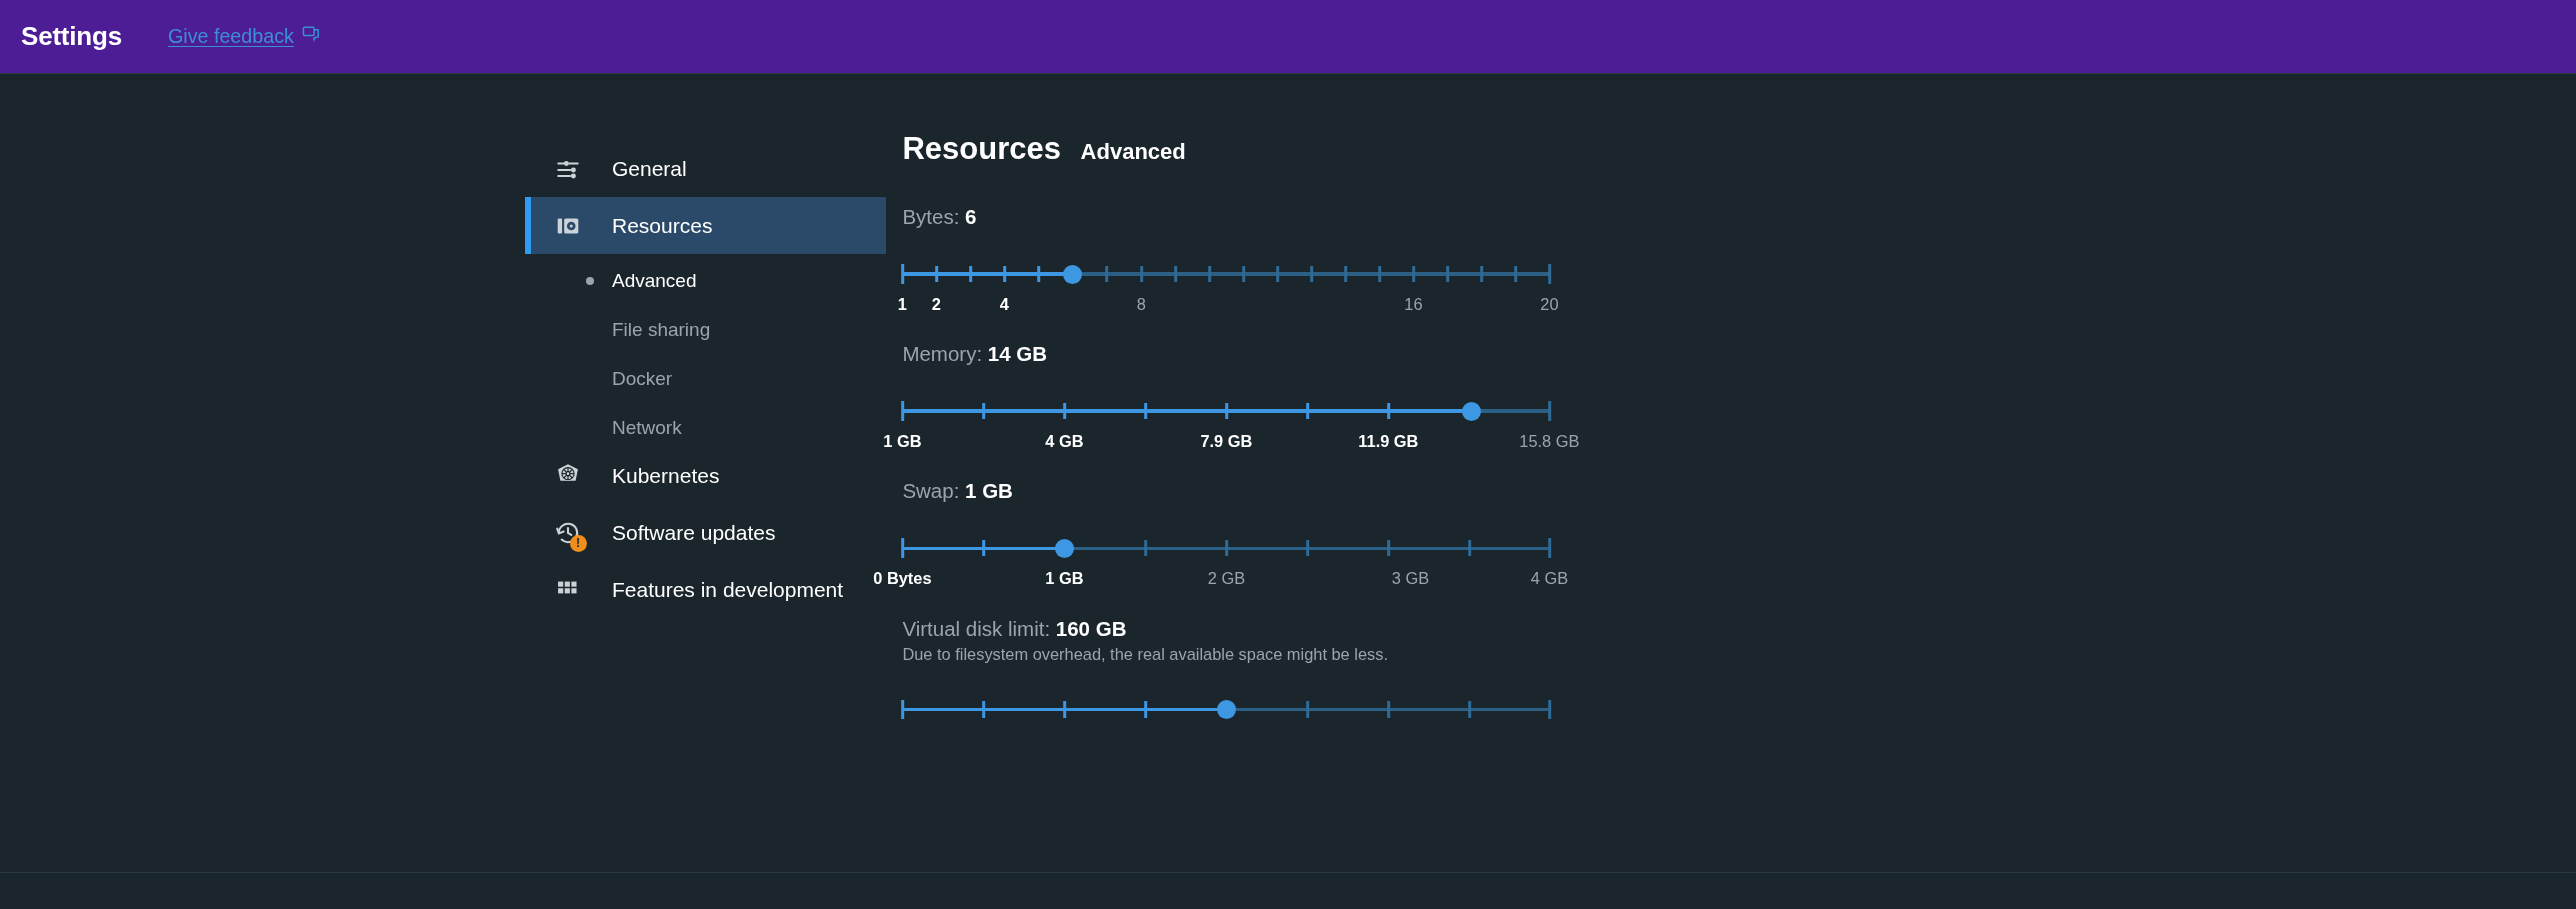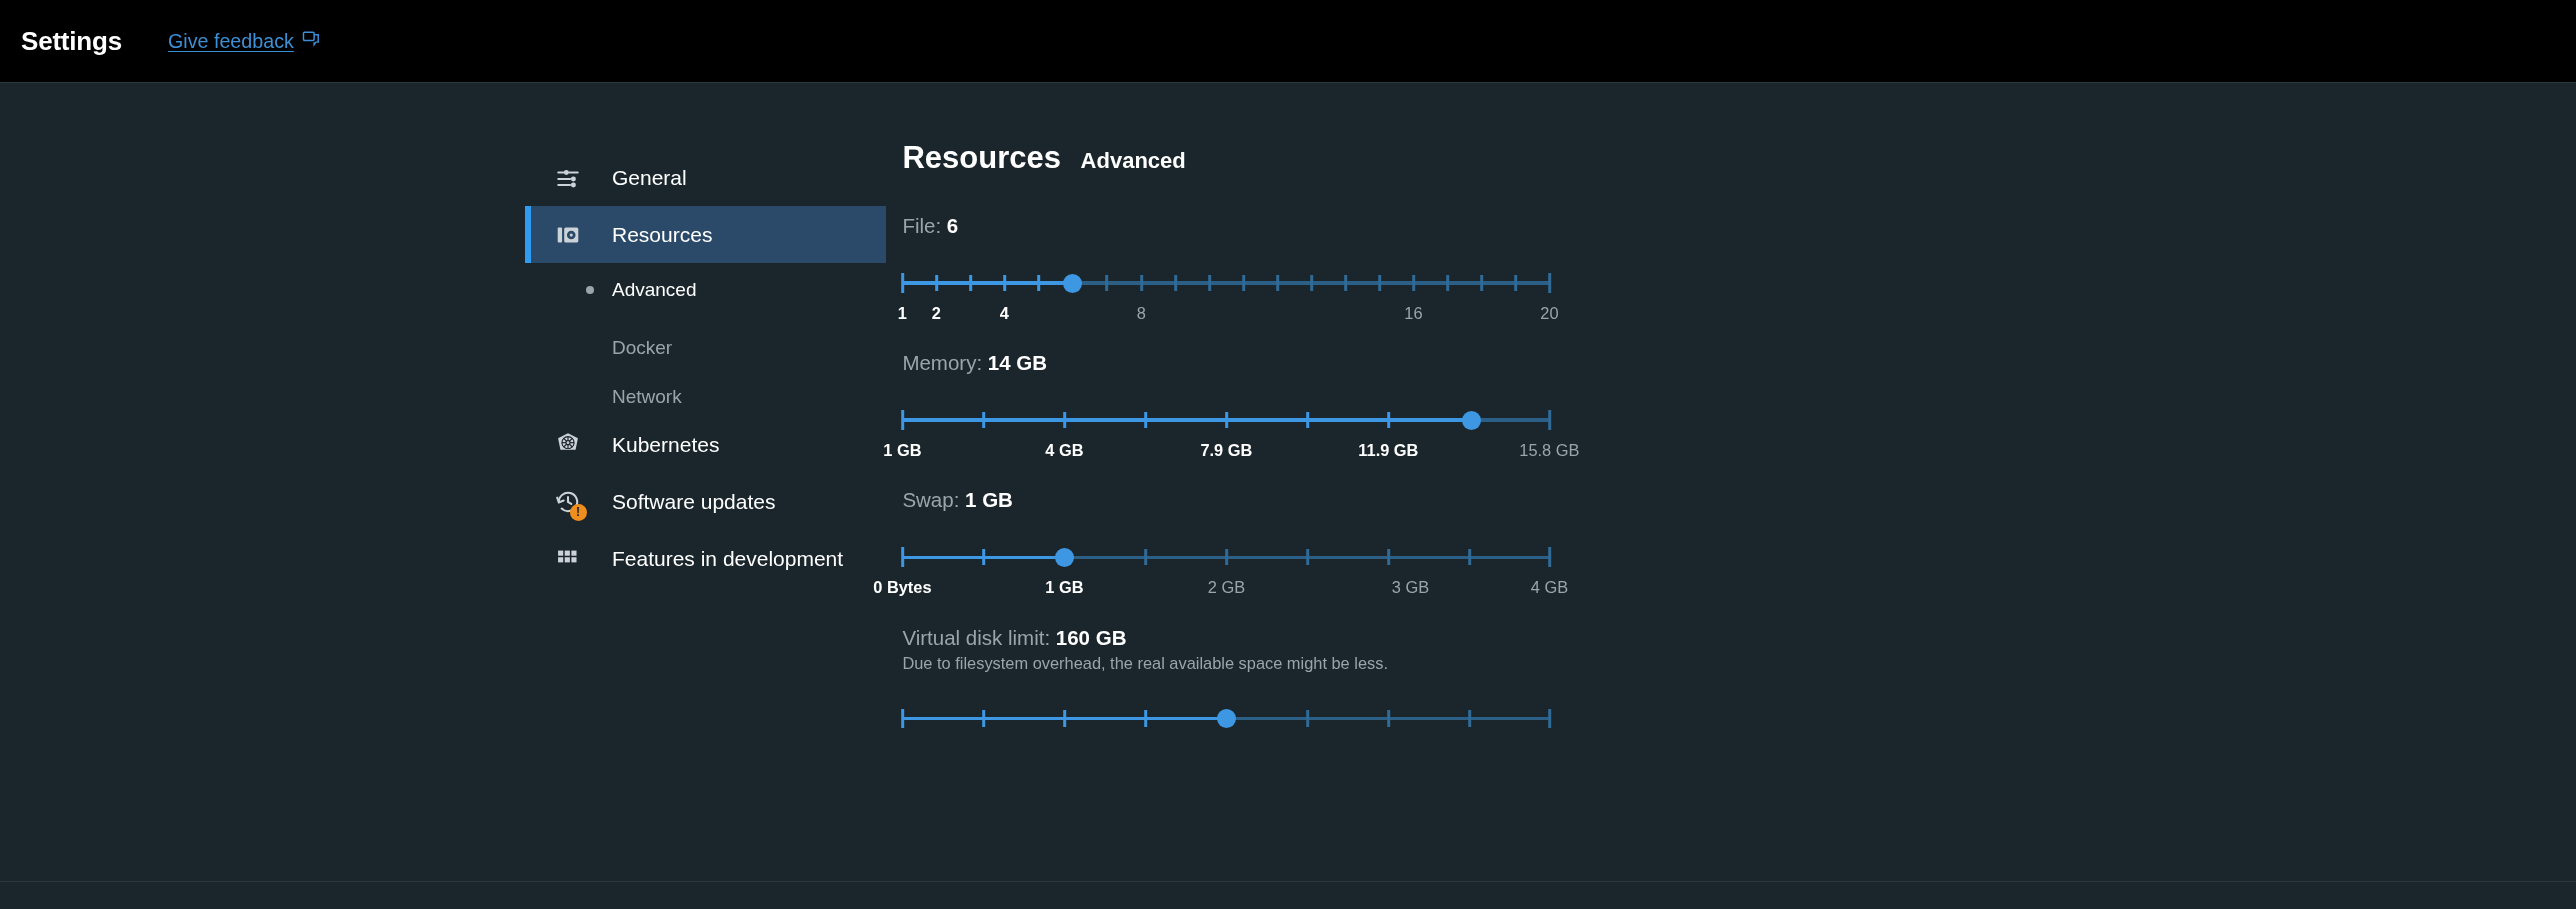--- a/index.html
+++ b/index.html
@@ -7,27 +7,27 @@
   html, body {
     width: 2576px;
     height: 910px;
     background: #1b262c;
     font-family: "Liberation Sans", sans-serif;
     overflow: hidden;
   }
 
   
   .titlebar {
-    height: 83px;
+    height: 74px;
     width: 100%;
     display: flex;
     align-items: center;
     padding-left: 21px;
     border-bottom: 0.8px solid #2b3940;
-    background: #000000;
+    background: #4c1d95;
   }
   .app-title {
     font-size: 26px;
     font-weight: bold;
     color: #ffffff;
     letter-spacing: -0.2px;
   }
   .feedback-link {
     margin-left: 46px;
     display: flex;
@@ -281,20 +281,23 @@
       </span>
       <span class="nav-label">Resources</span>
     </div>
 
     <div class="sub-list">
       <div class="sub-item active">
         <span class="sub-bullet"></span>
         <span class="sub-label">Advanced</span>
       </div>
       <div class="sub-gap"></div>
+      <div class="sub-item">
+        <span class="sub-label">File sharing</span>
+      </div>
       <div class="sub-gap"></div>
       <div class="sub-item">
         <span class="sub-label">Docker</span>
       </div>
       <div class="sub-gap"></div>
       <div class="sub-item">
         <span class="sub-label">Network</span>
       </div>
     </div>
 
@@ -352,21 +355,21 @@
 
   <main class="content">
 
     <div class="content-head">
       <span class="content-title">Resources</span>
       <span class="content-subtitle">Advanced</span>
     </div>
 
     <section class="slider-block">
       <div class="slider-label">
-        <span>File:</span>
+        <span>Bytes:</span>
         <span class="value">6</span>
       </div>
       <div class="slider" id="cpus-slider">
         <div class="track"></div>
         <div class="track-fill" style="width: 170px;"></div>
       <div class="tick edge" style="left: 0px;"></div>
           <div class="tick" style="left: 34px;"></div>
           <div class="tick" style="left: 68px;"></div>
           <div class="tick" style="left: 102px;"></div>
           <div class="tick" style="left: 136px;"></div>

